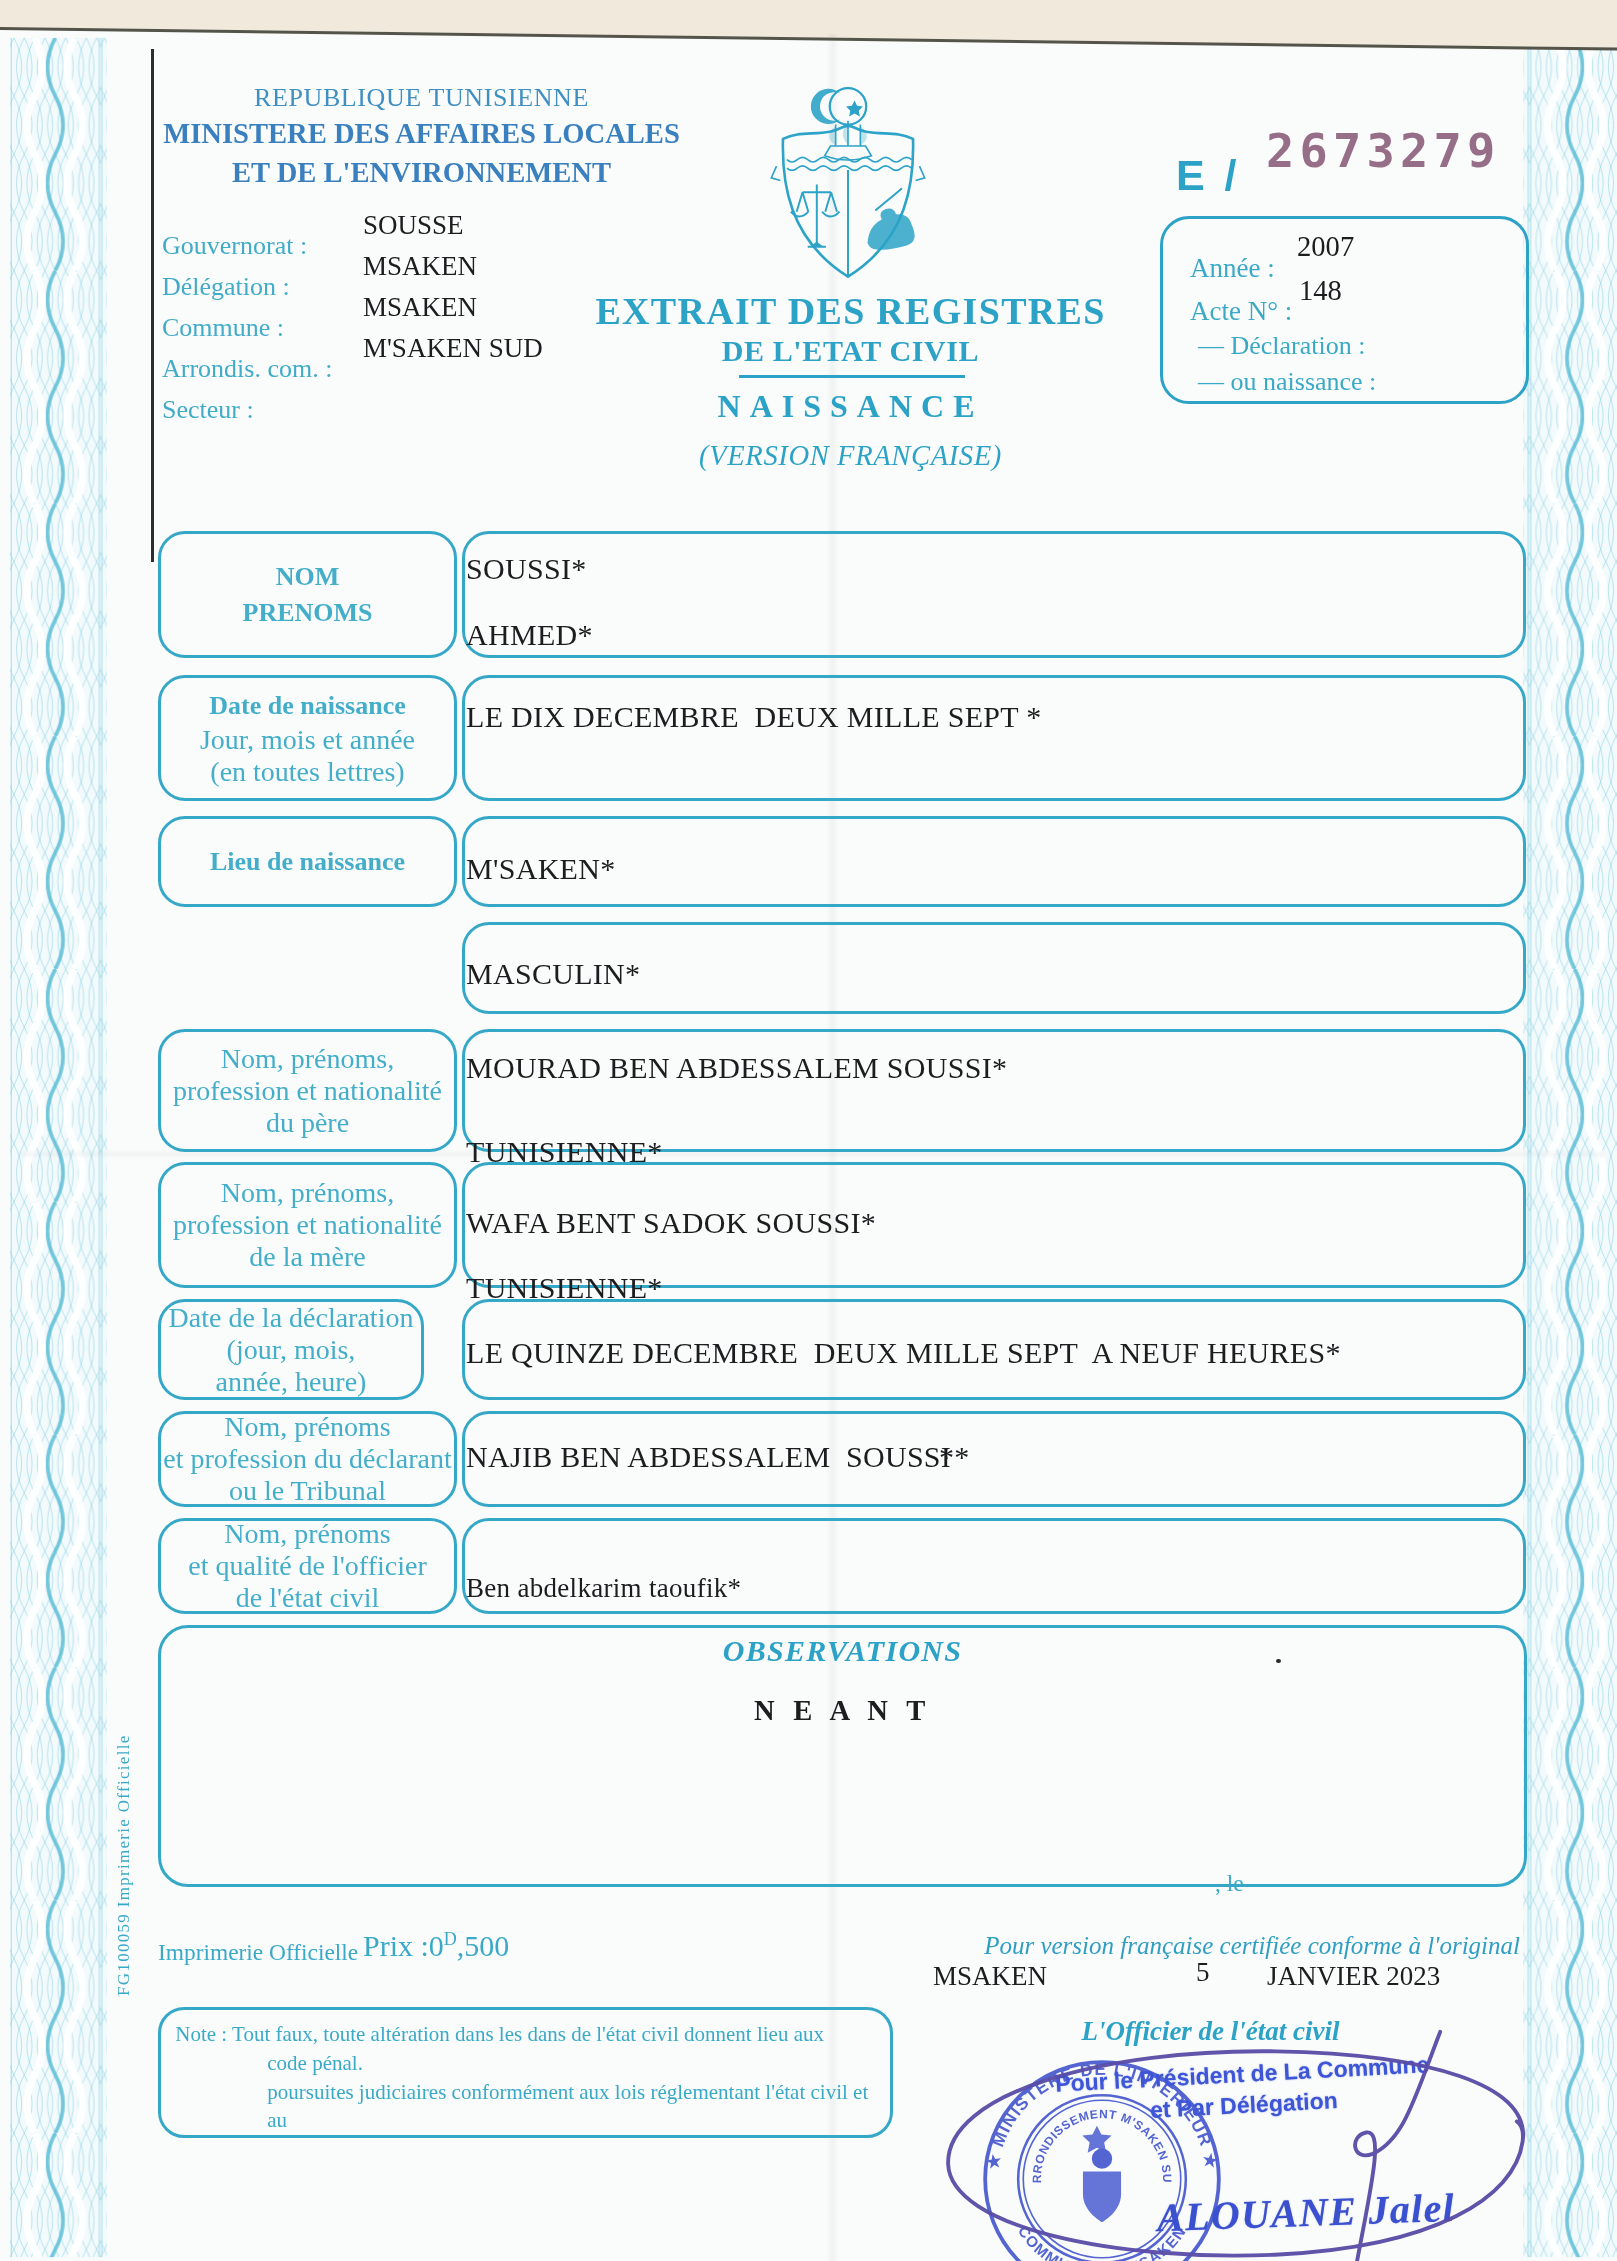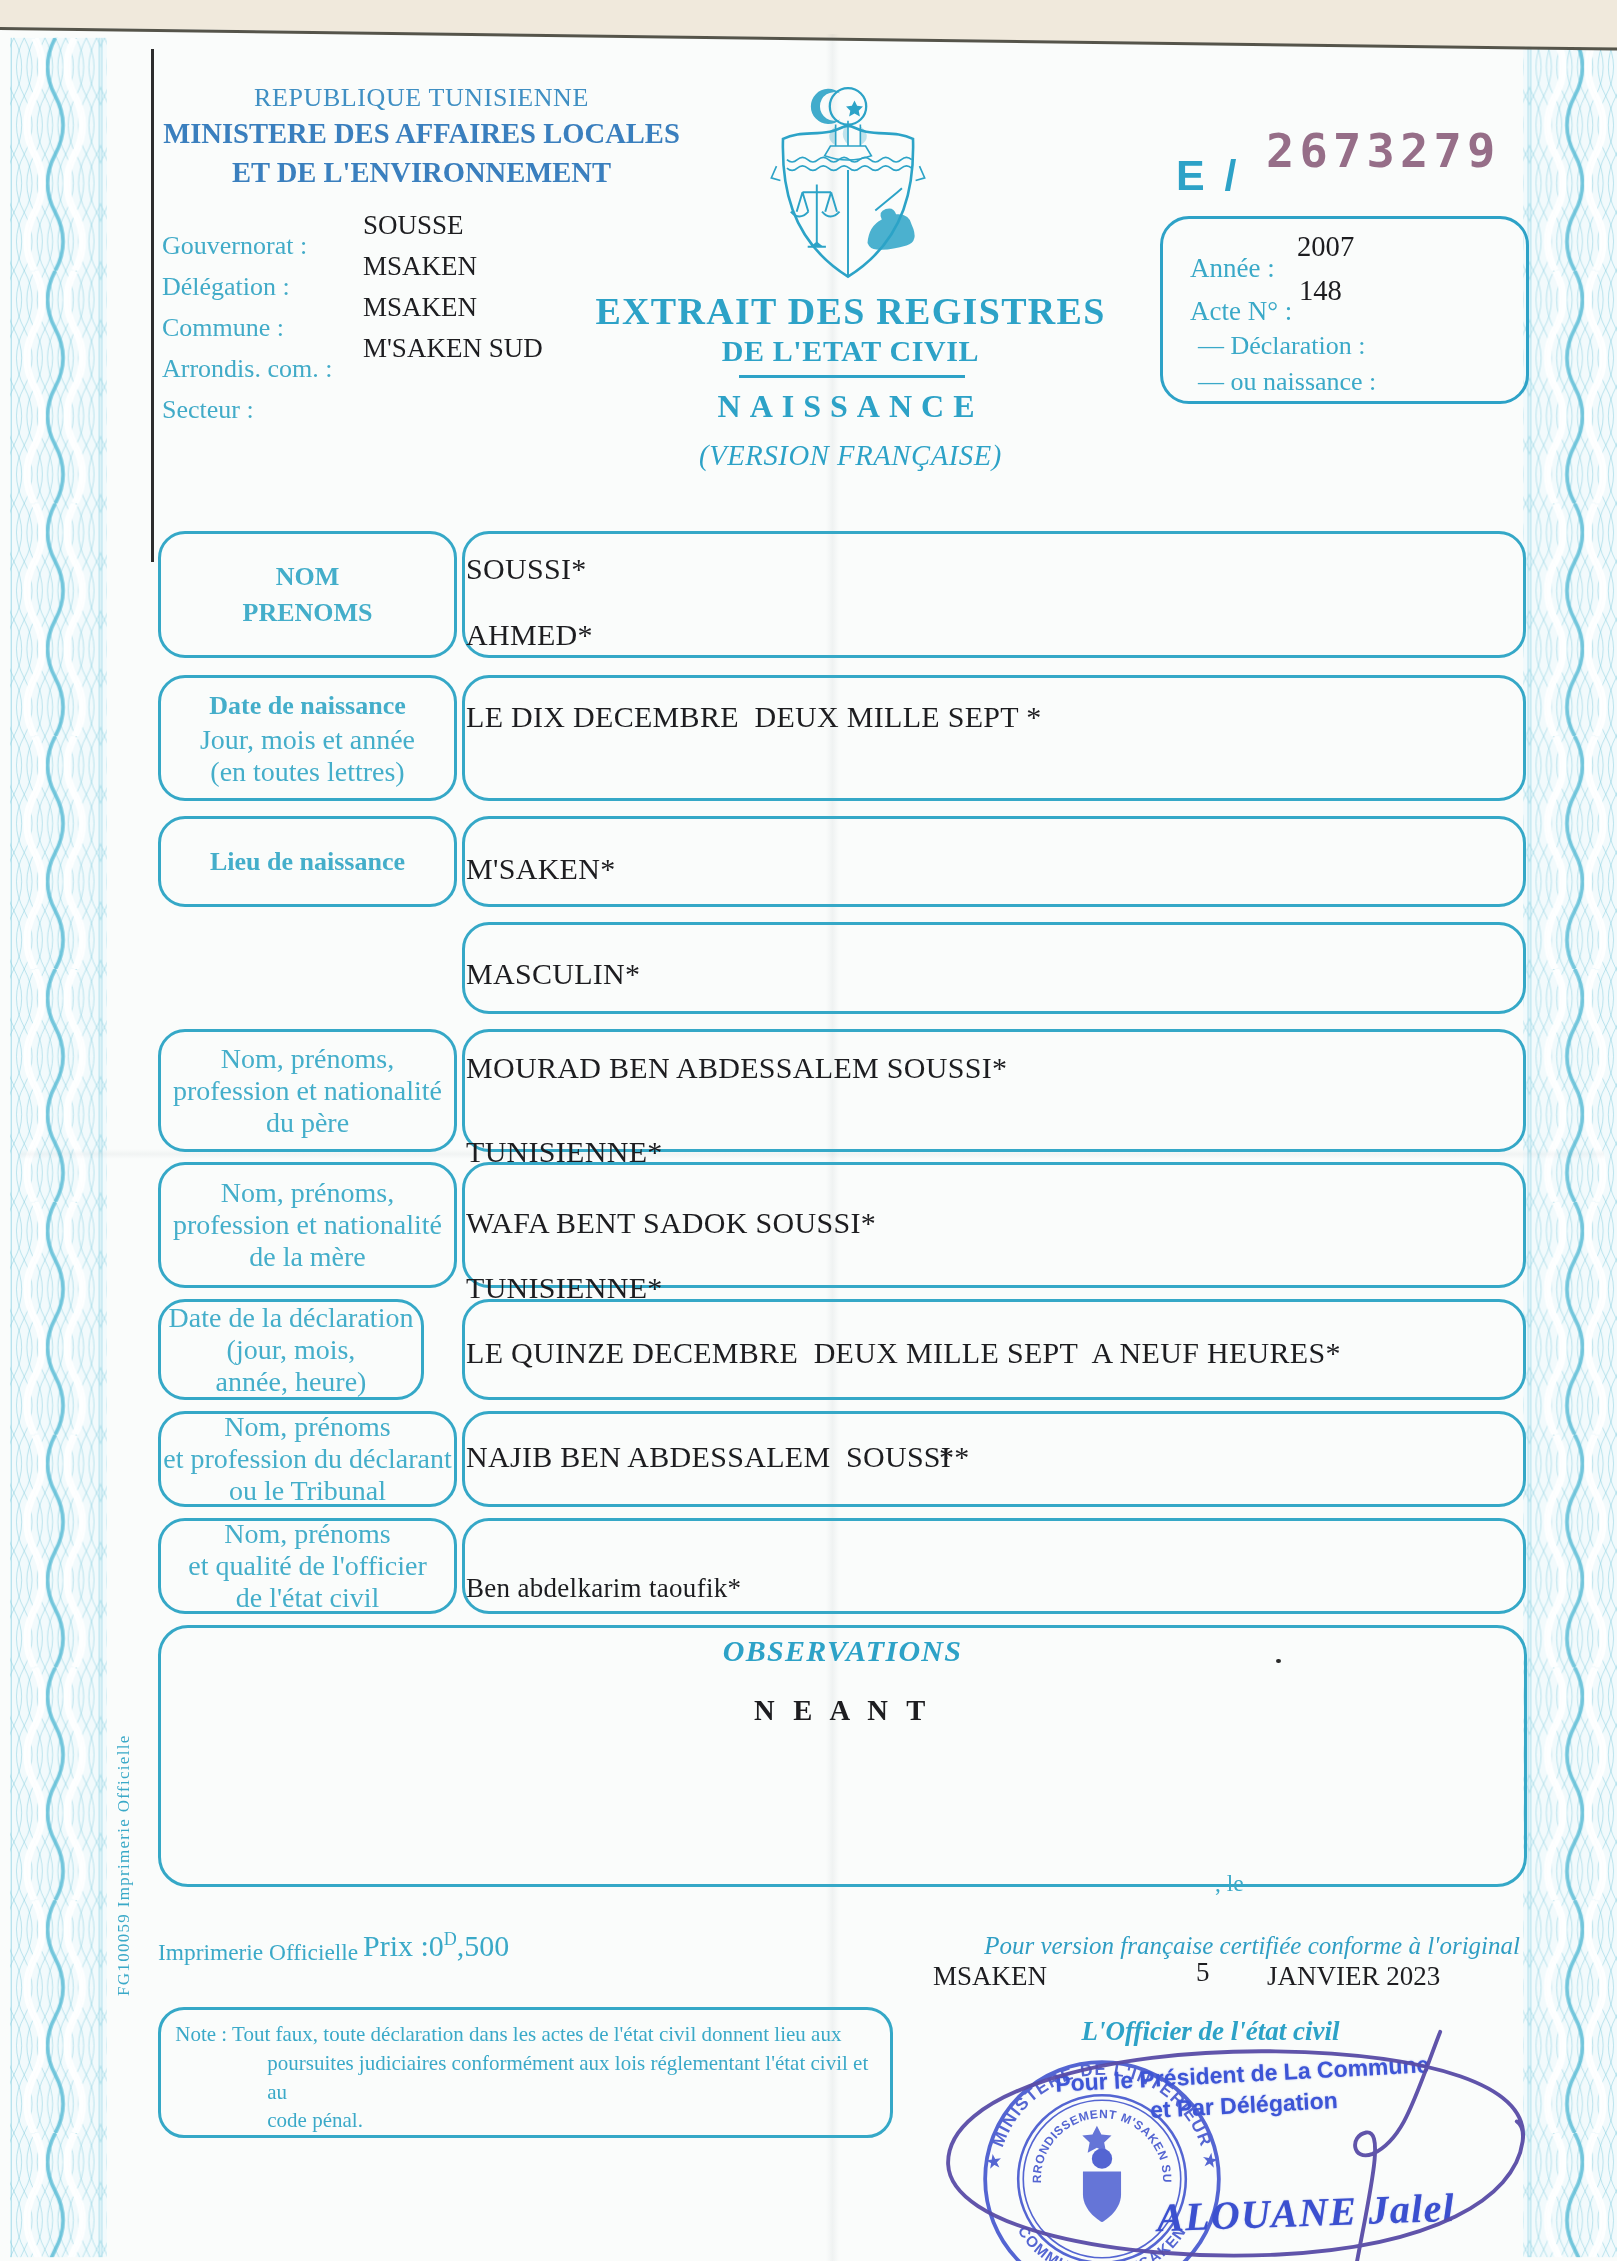--- a/index.html
+++ b/index.html
@@ -230,23 +230,23 @@
   <div class="abs foot-impr" style="left:158px;top:1939px;">Imprimerie Officielle</div>
   <div class="abs foot-prix" style="left:363px;top:1929px;"><span>Prix :0</span><sup>D</sup><span>,500</span></div>
   <div class="abs cert" style="left:961px;top:1932px;width:559px;text-align:right;">Pour version française certifiée conforme à l'original</div>
   <div class="abs date-black" style="left:933px;top:1961px;">MSAKEN</div>
   <div class="abs date-black" style="left:1196px;top:1957px;">5</div>
   <div class="abs date-le" style="left:1215px;top:1870px;">, le</div>
   <div class="abs date-black" style="left:1267px;top:1961px;">JANVIER 2023</div>
   <div class="abs officer-title" style="left:1006px;top:2016px;width:409px;text-align:center;">L'Officier de l'état civil</div>
 
   <div class="abs notebox" style="left:158px;top:2007px;width:735px;height:131px;">
-    <div class="note-line">Note : Tout faux, toute déclaration dans les actes de l'état civil donnent lieu aux</div>
+    <div class="note-line">Note : Tout faux, toute altération dans les dans de l'état civil donnent lieu aux</div>
+    <div class="note-line indent">code pénal.</div>
     <div class="note-line indent">poursuites judiciaires conformément aux lois réglementant l'état civil et au</div>
-    <div class="note-line indent">code pénal.</div>
   </div>
 
   <svg class="abs" style="left:975px;top:2052px;" width="254" height="254" viewBox="0 0 200 200" opacity=".92">
     <g stroke="#4659cf" fill="none">
       <circle cx="100" cy="100" r="92" stroke-width="3"></circle>
       <circle cx="100" cy="100" r="66" stroke-width="2"></circle>
       <circle cx="100" cy="100" r="62" stroke-width="1.3"></circle>
     </g>
     <defs>
       <path id="sealTop" d="M 18,100 A 82,82 0 0 1 182,100"></path>

